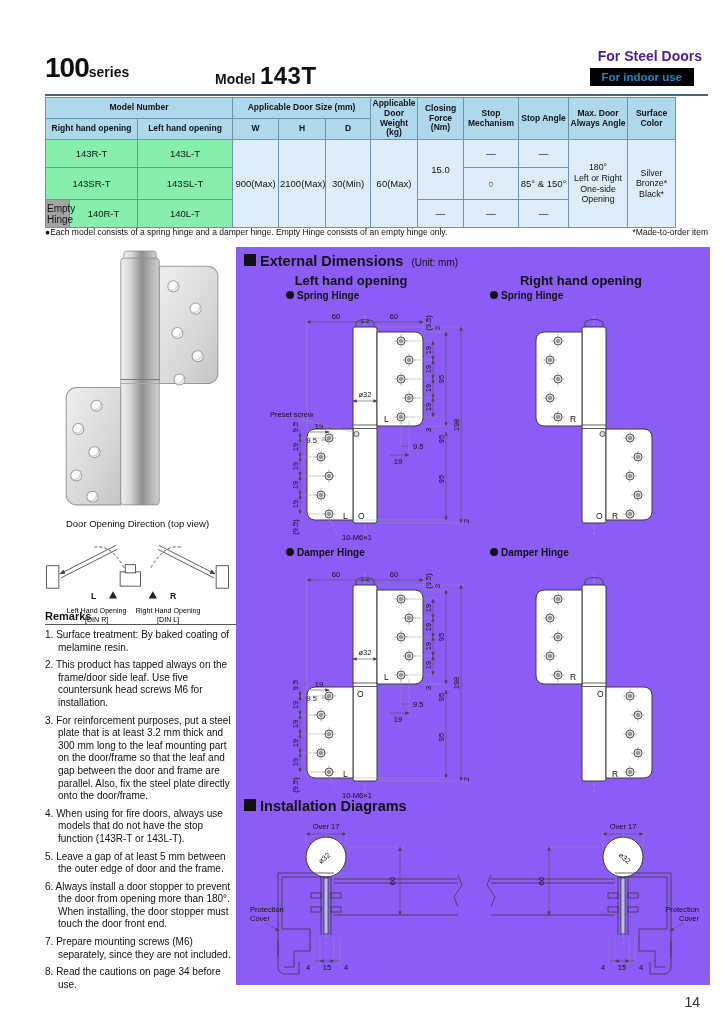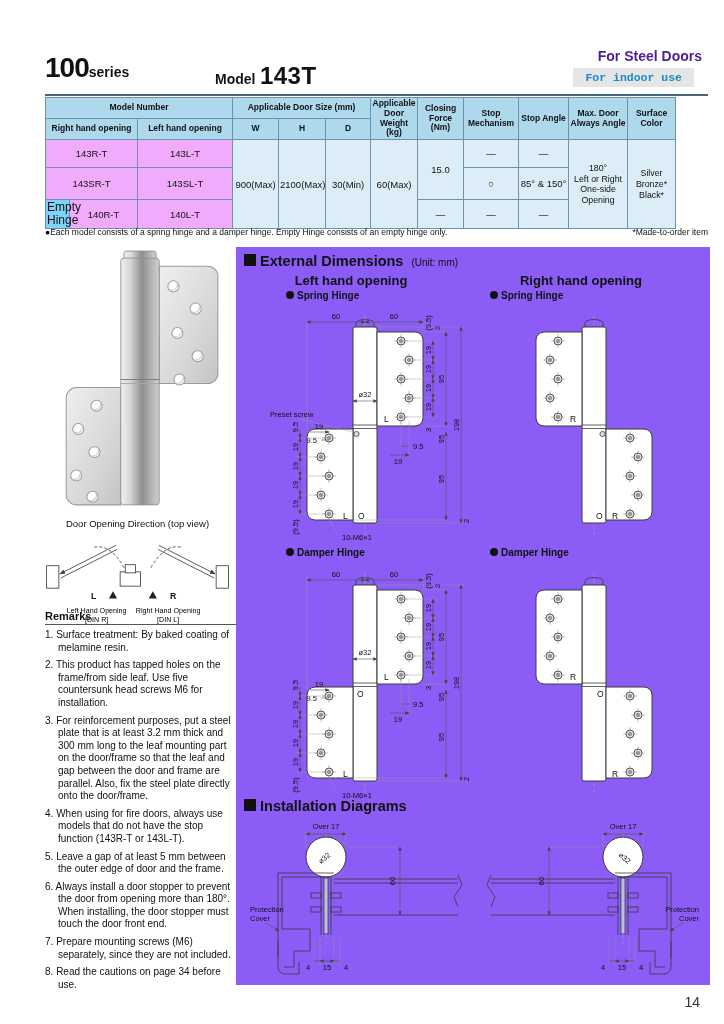--- a/index.html
+++ b/index.html
@@ -6,31 +6,31 @@
   .page{position:relative;width:724px;height:1024px;background:#fff;overflow:hidden;
         font-family:"Liberation Sans",sans-serif;color:#111;}
   
   .series{position:absolute;left:45px;top:52px;font-weight:bold;}
   .series .big{font-size:28px;letter-spacing:-1px;}
   .series .small{font-size:14px;margin-top:24px;}
   .model{position:absolute;left:215px;top:62px;}
   .model .lbl{font-weight:bold;font-size:14px;}
   .model .val{font-size:24px;font-weight:bold;letter-spacing:0.5px;}
   .steel{position:absolute;right:22px;top:48px;font-weight:bold;font-size:14px;color:#4c1d95;}
-  .indoor{position:absolute;right:30px;top:68px;background:#e5e5e5;color:#1b8ac6;
-          font-weight:bold;font-size:11.5px;padding:3px 12px;font-family:Liberation Mono, monospace;}
+  .indoor{position:absolute;right:30px;top:68px;background:#000000;color:#1b8ac6;
+          font-weight:bold;font-size:11.5px;padding:3px 12px;}
   .toprule{position:absolute;left:45px;top:94px;width:663px;height:2px;background:#44657e;}
   
   .spec-table{position:absolute;left:45px;top:97px;border-collapse:collapse;table-layout:fixed;
               width:630px;font-size:9.5px;text-align:center;}
   .spec-table th,.spec-table td{border:1px solid #6d93ab;padding:1px;}
   .spec-table th{background:#aed8ec;font-size:8.5px;font-weight:bold;line-height:1.15;}
-  .spec-table td{background:#f0abfc;}
+  .spec-table td{background:#86efac;}
   .spec-table td.tint{background:#dcedf8;}
-  .spec-table td.sm{font-size:12px;line-height:1.1;background:#7dd3fc;}
+  .spec-table td.sm{font-size:10px;line-height:1.1;background:#a3a3a3;}
   .spec-table .lines{line-height:1.2;font-size:8.8px;}
   .tnote{position:absolute;left:45px;top:227px;width:663px;font-size:8.5px;color:#111;}
   .tnote .rightnote{float:right;}
   
   .photo-wrap{position:absolute;left:55px;top:248px;}
   .doordir{position:absolute;left:40px;top:518px;width:195px;}
   .doordir .ttl{font-size:9.5px;text-align:center;margin-bottom:2px;}
   .remarks{position:absolute;left:45px;top:610px;width:192px;}
   .remarks .rtitle{font-weight:bold;font-size:11px;border-bottom:1px solid #555;
                    padding-bottom:2px;margin-bottom:4px;}
@@ -221,21 +221,21 @@
       <text x="55" y="80" text-anchor="middle" font-size="7">Left Hand Opening</text>
       <text x="55" y="89" text-anchor="middle" font-size="7">[DIN R]</text>
       <text x="125" y="80" text-anchor="middle" font-size="7">Right Hand Opening</text>
       <text x="125" y="89" text-anchor="middle" font-size="7">[DIN L]</text>
     </svg>
   </div>
 
   <div class="remarks">
     <div class="rtitle">Remarks</div>
     <div class="remark"><span>1.</span> <span>Surface treatment: By baked coating of melamine resin.</span></div>
-    <div class="remark"><span>2.</span> <span>This product has tapped holes on the frame/from side leaf. Use five countersunk head screws M6 for installation.</span></div>
+    <div class="remark"><span>2.</span> <span>This product has tapped always on the frame/door side leaf. Use five countersunk head screws M6 for installation.</span></div>
     <div class="remark"><span>3.</span> <span>For reinforcement purposes, put a steel plate that is at least 3.2 mm thick and 300 mm long to the leaf mounting part on the door/frame so that the leaf and gap between the door and frame are parallel. Also, fix the steel plate directly onto the door/frame.</span></div>
     <div class="remark"><span>4.</span> <span>When using for fire doors, always use models that do not have the stop function (143R-T or 143L-T).</span></div>
     <div class="remark"><span>5.</span> <span>Leave a gap of at least 5 mm between the outer edge of door and the frame.</span></div>
     <div class="remark"><span>6.</span> <span>Always install a door stopper to prevent the door from opening more than 180°. When installing, the door stopper must touch the door front end.</span></div>
     <div class="remark"><span>7.</span> <span>Prepare mounting screws (M6) separately, since they are not included.</span></div>
     <div class="remark"><span>8.</span> <span>Read the cautions on page 34 before use.</span></div>
   </div>
 
   <div class="panel">
     <div class="sec-head" style="left:8px;top:6px;position:absolute;">

